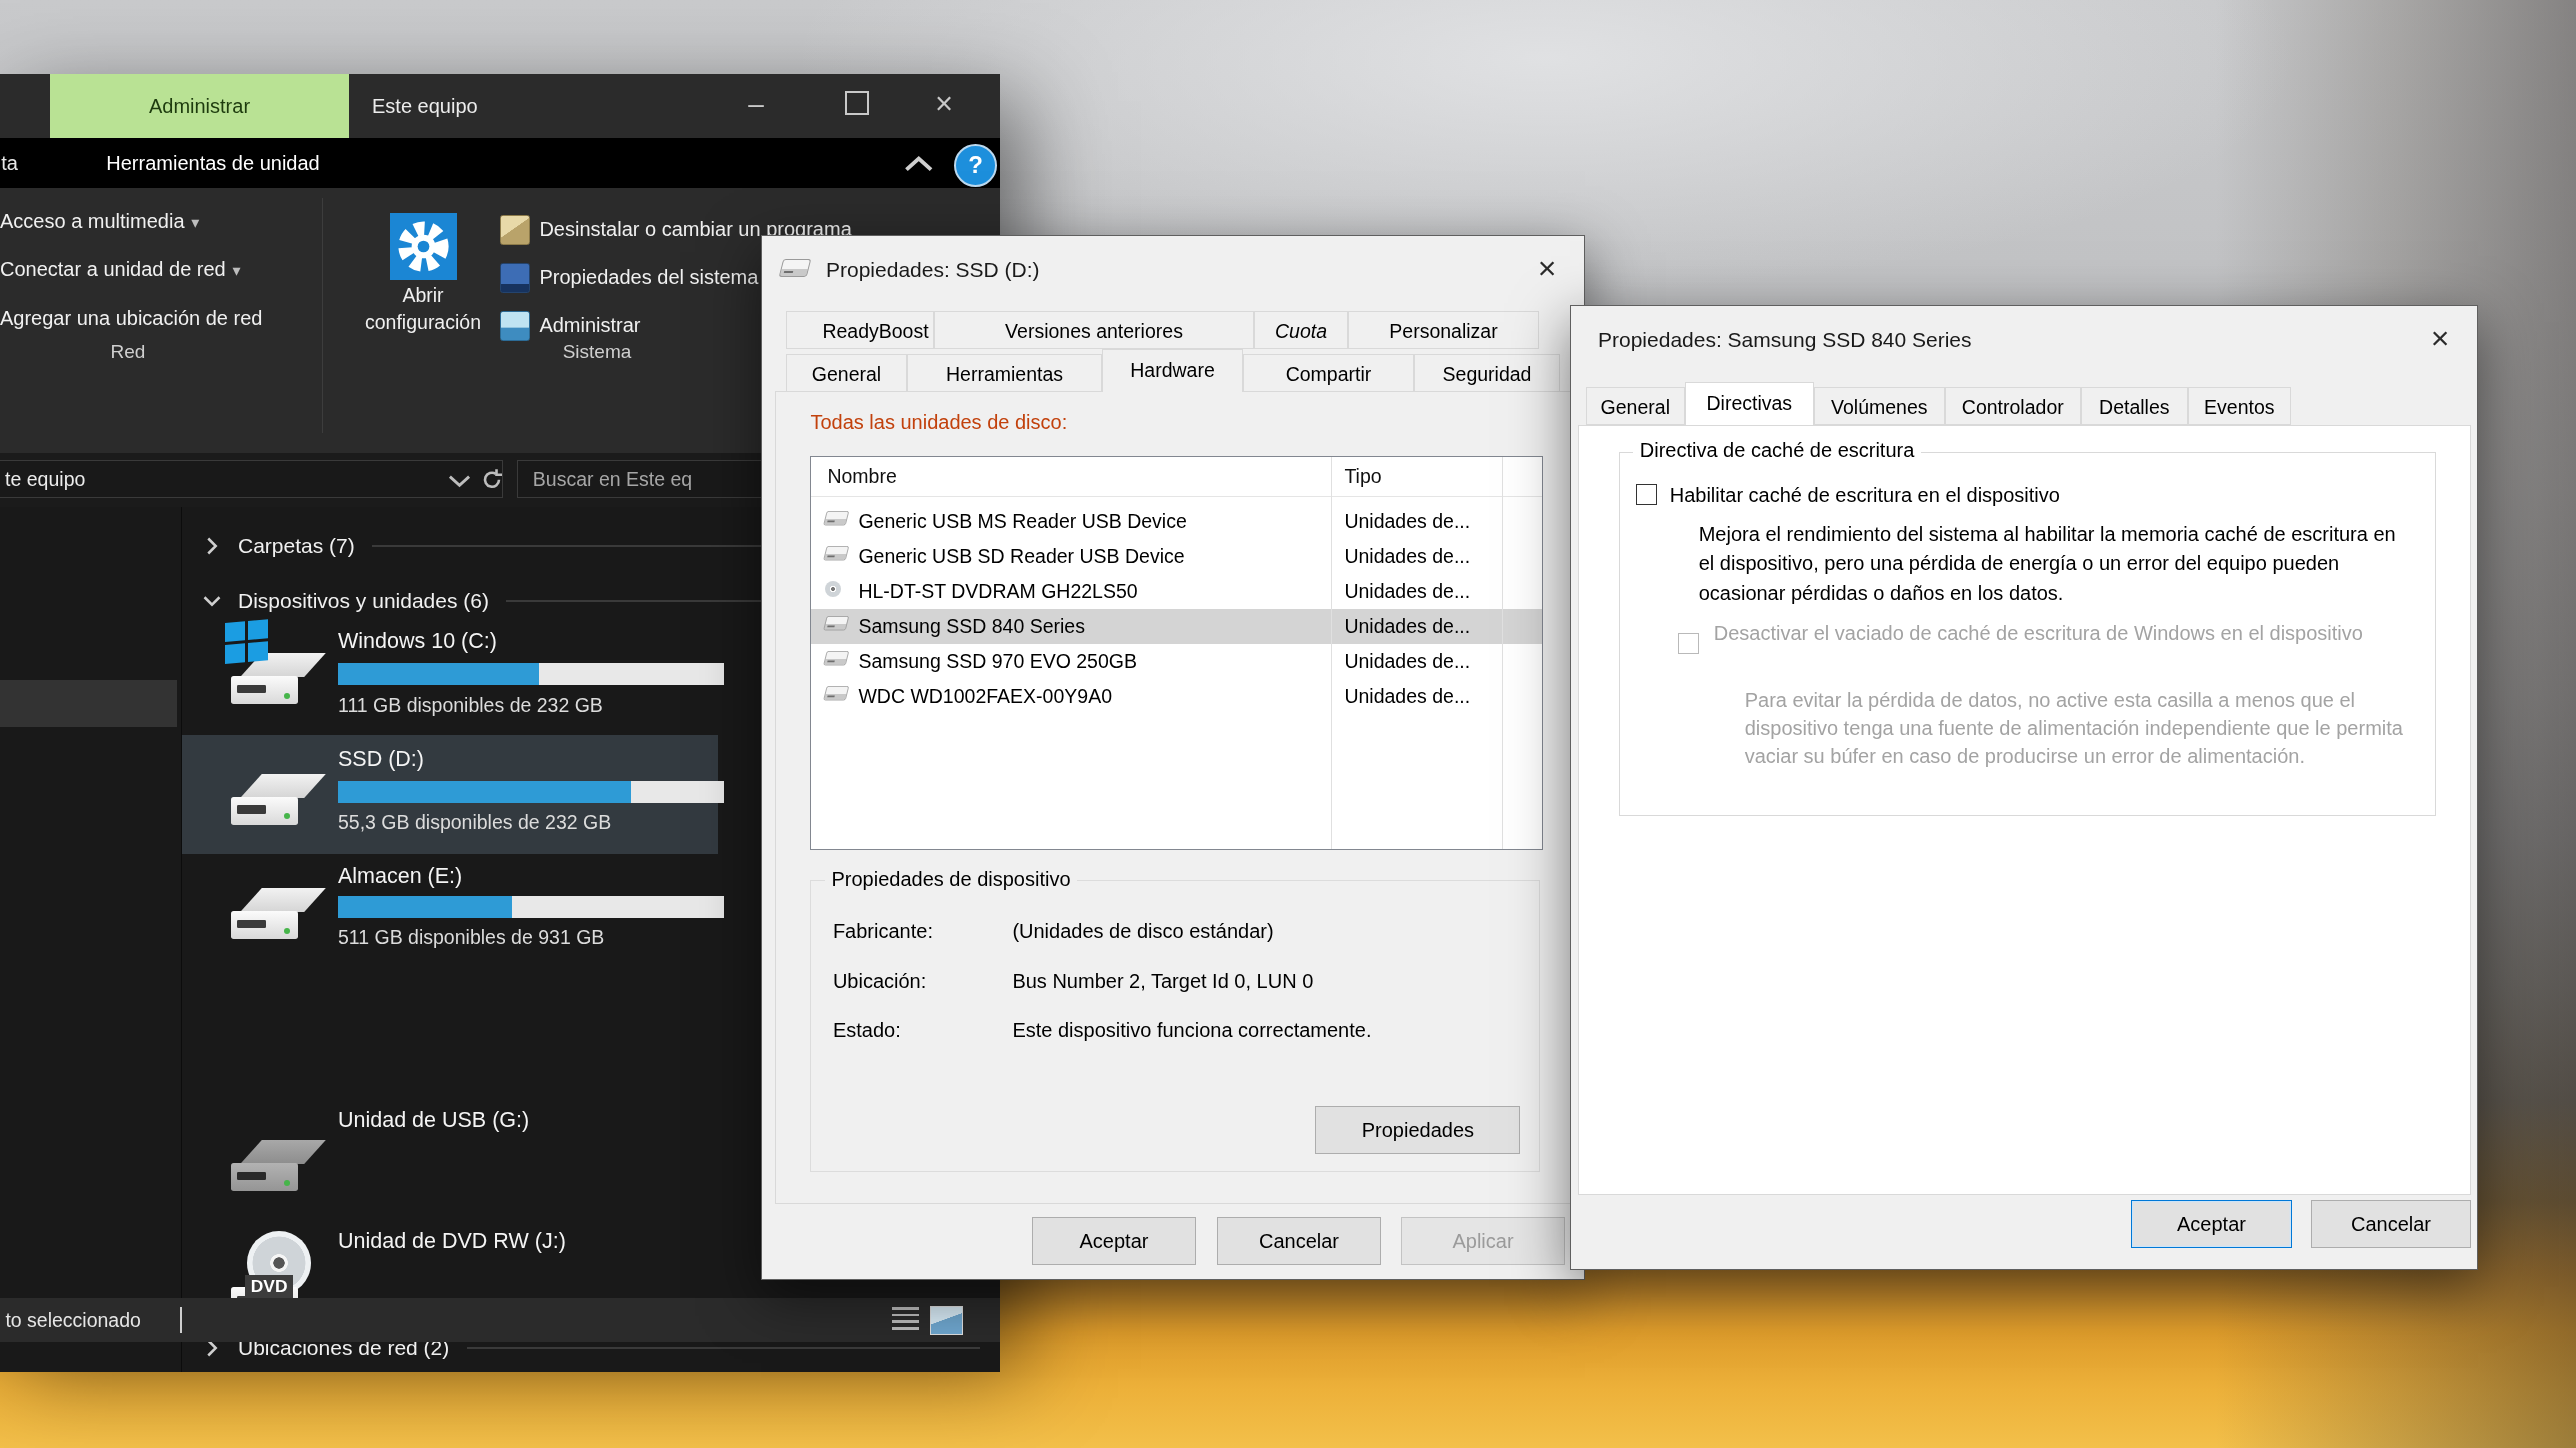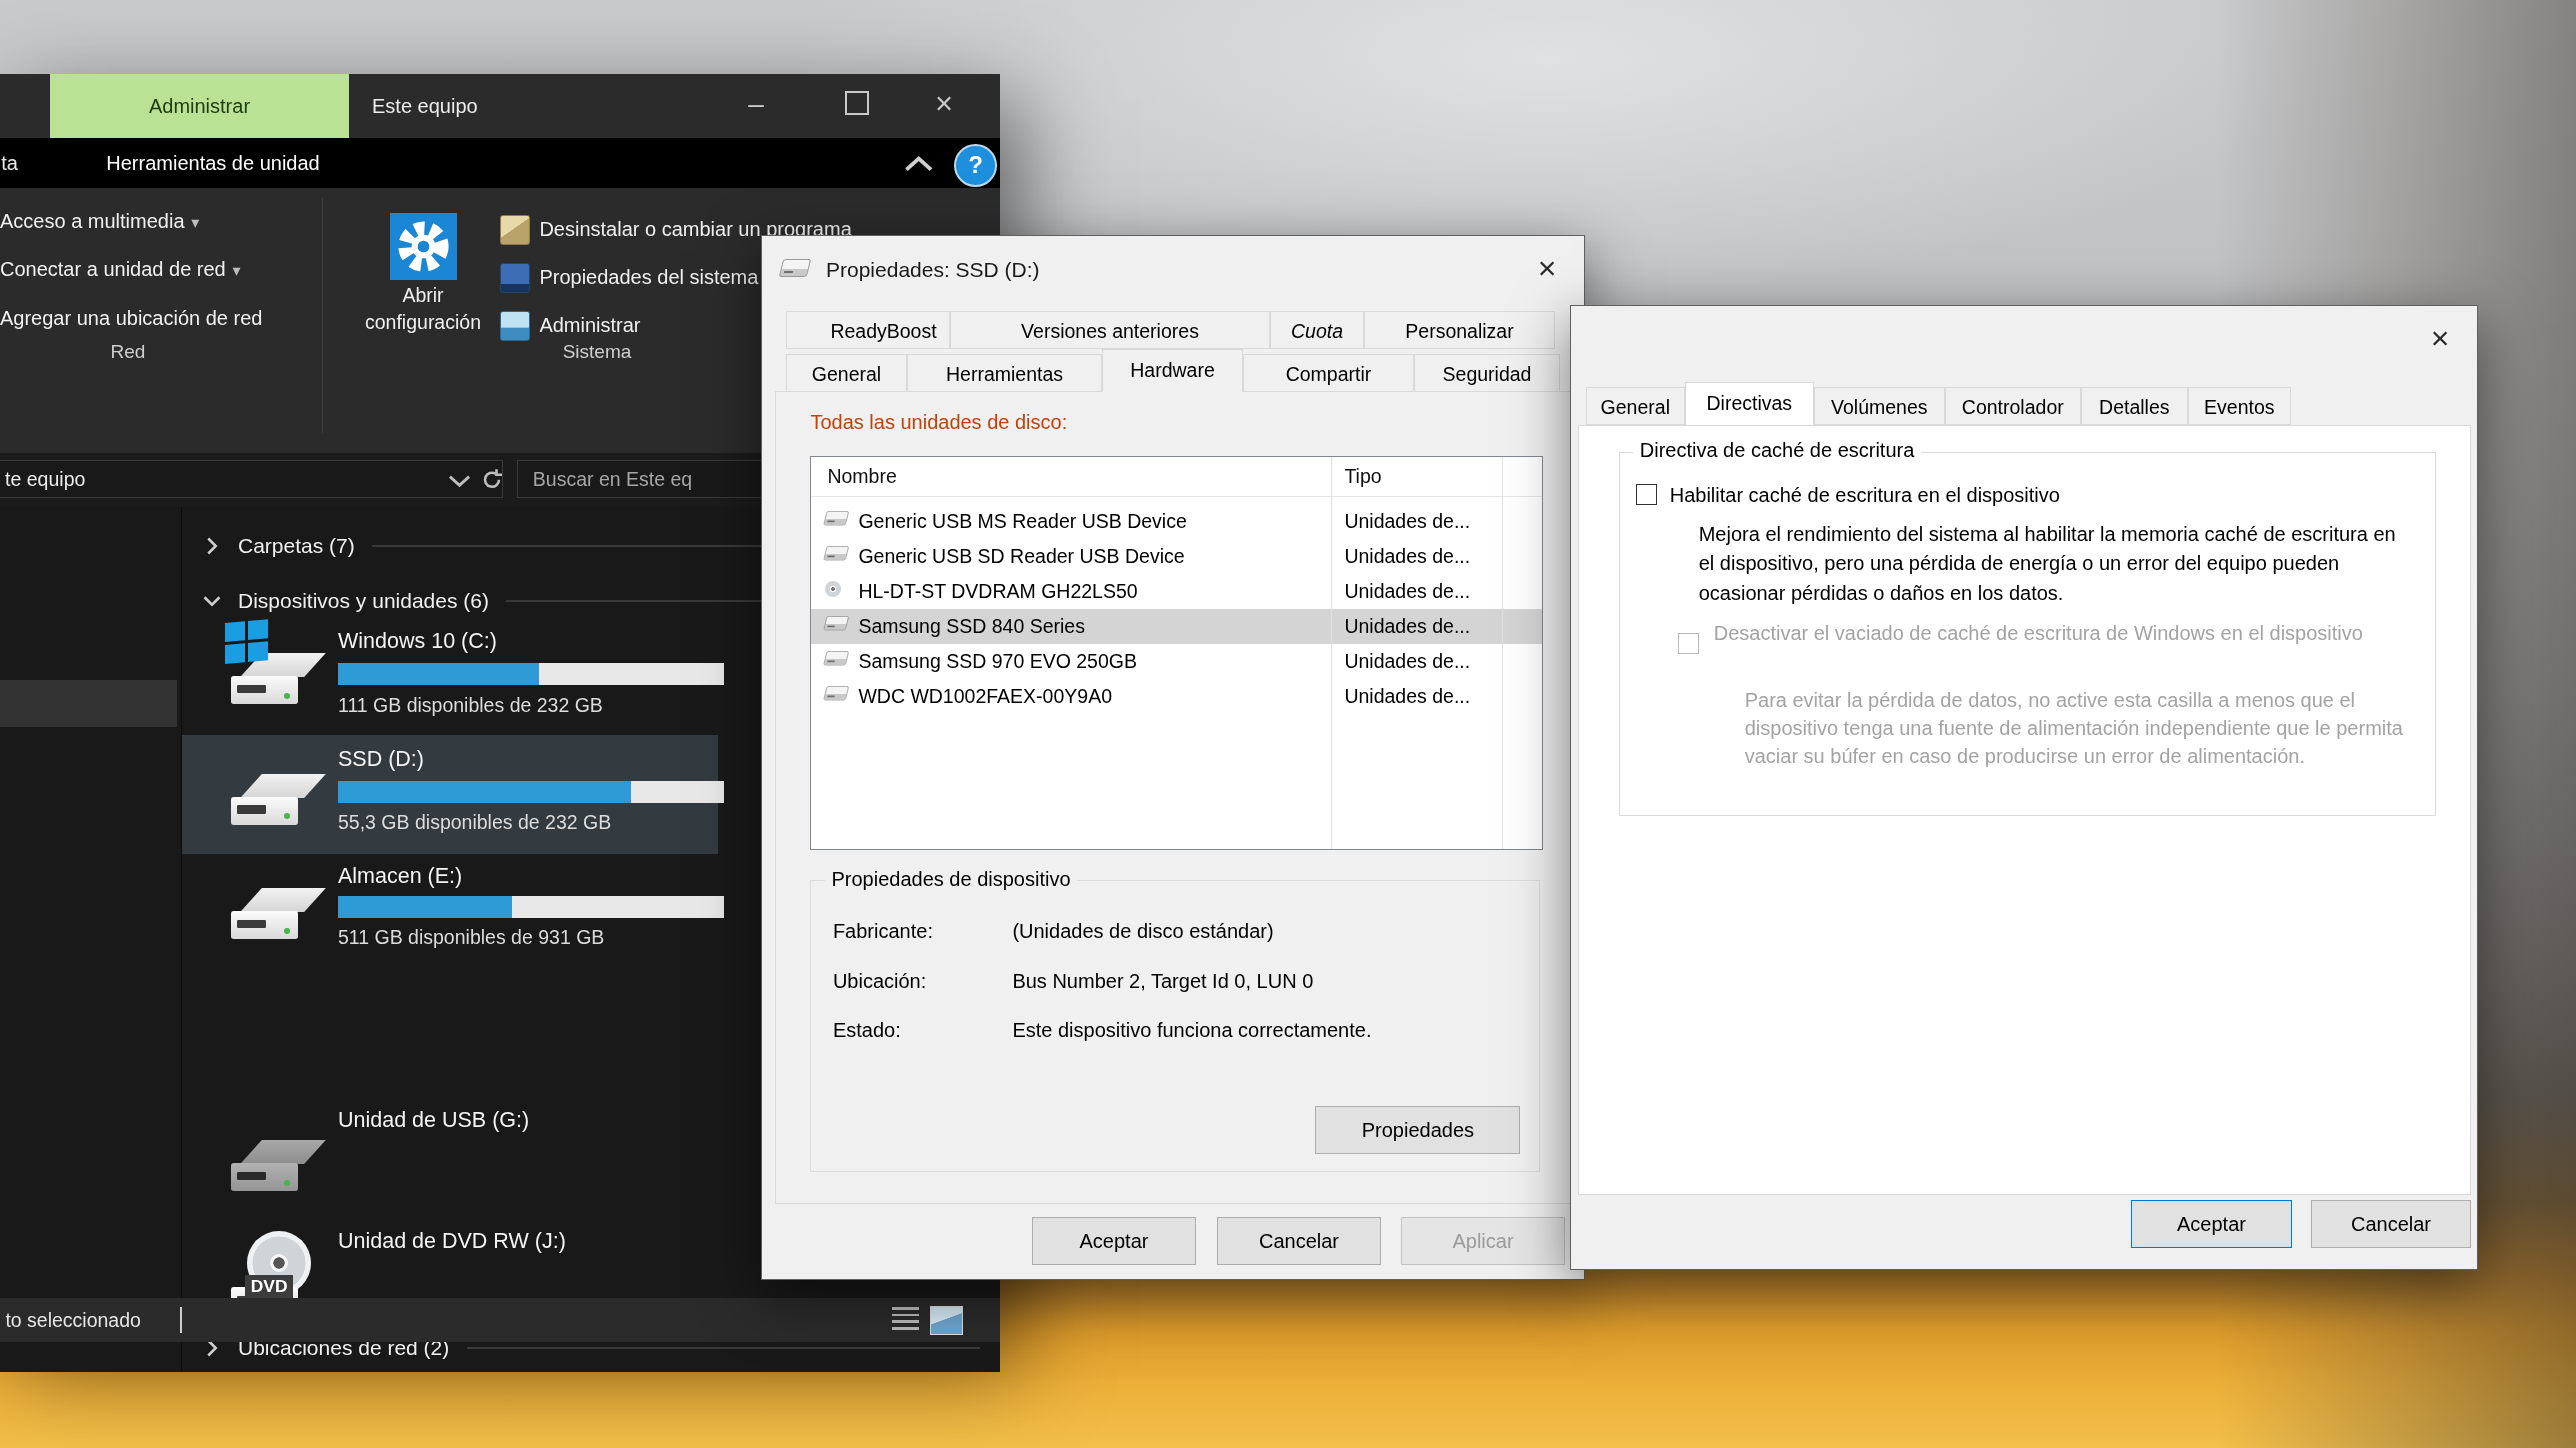--- a/index.html
+++ b/index.html
@@ -322,21 +322,21 @@
   </div>
 
   <div class="dlg dlg1" style="left:761px;top:235px;width:822px;height:1043px;z-index:10;">
     <div class="dtitle">
       <span class="tglyph"><span class="mini-drv"></span></span>
       <span class="ttext">Propiedades: SSD (D:)</span>
       <span class="dclose">×</span>
     </div>
 
     <div class="tabsrow" style="left:24px;top:75px;">
-      <div class="tab" style="width:164px;padding-left:31px;">ReadyBoost</div>
+      <div class="tab" style="width:148px;padding-left:31px;">ReadyBoost</div>
       <div class="tab" style="width:320px;">Versiones anteriores</div>
       <div class="tab" style="width:94px;font-style:italic;">Cuota</div>
       <div class="tab" style="width:191px;">Personalizar</div>
     </div>
     <div class="tabsrow" style="left:24px;top:113px;">
       <div class="tab" style="width:121px;">General</div>
       <div class="tab" style="width:195px;">Herramientas</div>
       <div class="tab active" style="width:141px;">Hardware</div>
       <div class="tab" style="width:171px;">Compartir</div>
       <div class="tab" style="width:146px;">Seguridad</div>
@@ -398,20 +398,21 @@
       </div>
     </div>
 
     <div class="btn" style="left:270px;top:981px;width:164px;">Aceptar</div>
     <div class="btn" style="left:455px;top:981px;width:164px;">Cancelar</div>
     <div class="btn disabled" style="left:639px;top:981px;width:164px;">Aplicar</div>
   </div>
 
   <div class="dlg dlg2" style="left:1570px;top:305px;width:906px;height:963px;z-index:20;">
     <div class="dtitle">
+      <span class="ttext">Propiedades: Samsung SSD 840 Series</span>
       <span class="dclose">×</span>
     </div>
 
     <div class="tabsrow" style="left:14.8px;top:76px;">
       <div class="tab" style="width:99px;">General</div>
       <div class="tab active" style="width:129px;">Directivas</div>
       <div class="tab" style="width:131px;">Volúmenes</div>
       <div class="tab" style="width:136px;">Controlador</div>
       <div class="tab" style="width:107px;">Detalles</div>
       <div class="tab" style="width:103px;">Eventos</div>

